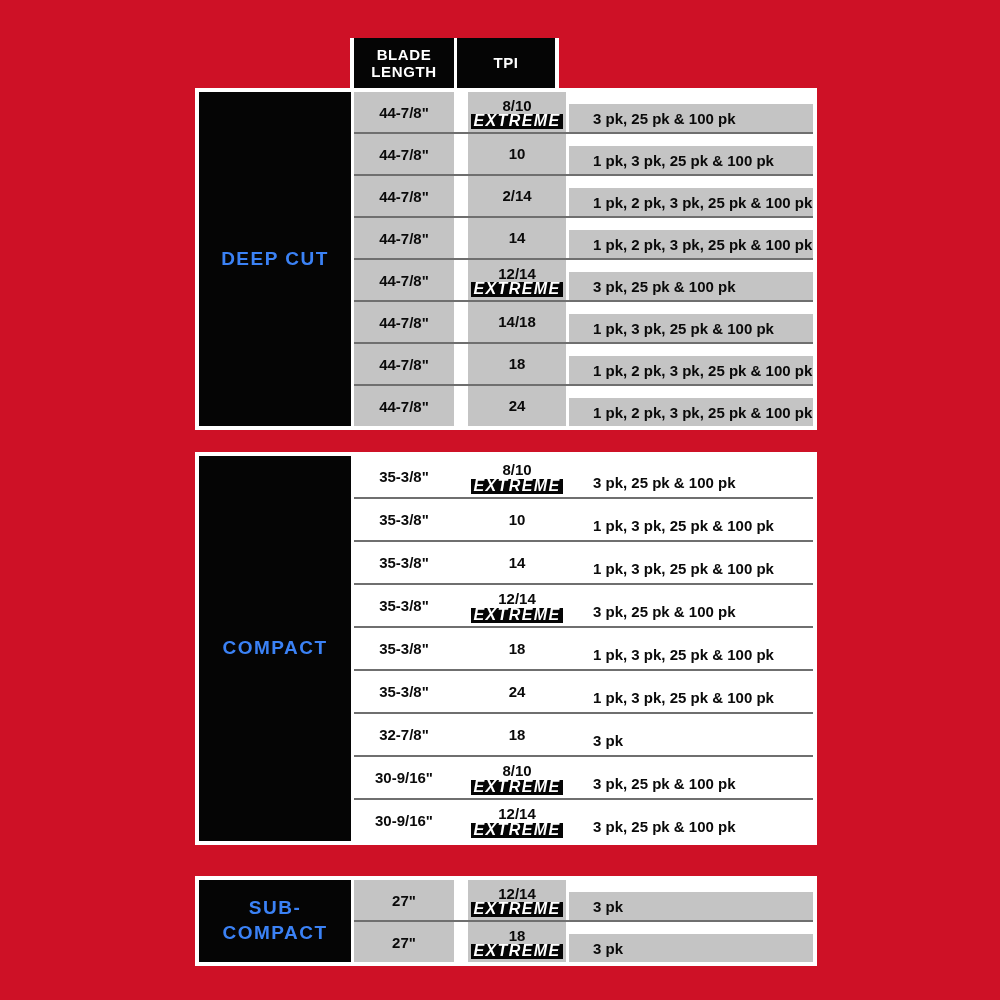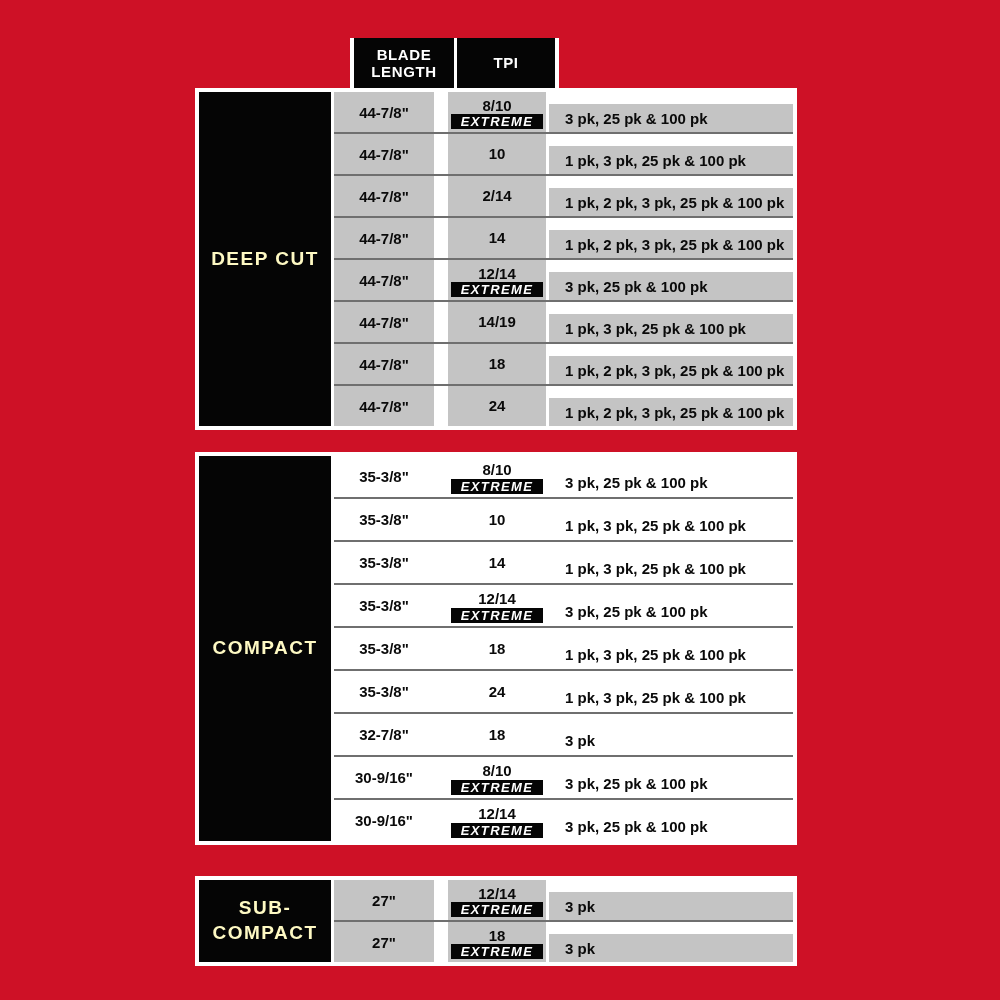--- a/index.html
+++ b/index.html
@@ -25,45 +25,45 @@
   .hcell.h-pack{width:244px;}
 
   .tbl{
     position:absolute;left:195px;background:#fff;padding:4px;
     display:flex;
   }
   .t1{top:88px;}
   .t2{top:452px;}
   .t3{top:876px;}
   .label{
-    width:132px;background:#050505;color:#fef9c3;
+    width:152px;background:#050505;color:#3b82f6;
     display:flex;flex-direction:column;align-items:center;justify-content:center;
     font-weight:bold;font-size:19px;letter-spacing:1.5px;
     text-align:center;line-height:1.3;
   }
   .rows{margin-left:3px;background:#fff;display:flex;flex-direction:column;}
   .row{display:flex;}
   .row + .row{border-top:2px solid #6F6F6F;}
   .t1 .row{height:40px;}
   .t2 .row{height:41px;}
   .t3 .row{height:40px;}
   .row.gray > .c{background:#C4C4C4;}
   .row.white > .c{background:#FFFFFF;}
   .c{
     display:flex;align-items:center;justify-content:center;
     font-weight:bold;font-size:15px;color:#0a0a0a;
   }
   .c.len{width:100px;}
   .c.tpi{width:98px;margin-left:14px;flex-direction:column;line-height:1.05;}
-  .c.pack{width:244px;margin-left:3px;justify-content:flex-start;padding-left:16px;box-sizing:border-box;margin-top:12px;}
+  .c.pack{width:244px;margin-left:3px;justify-content:flex-start;padding-left:24px;box-sizing:border-box;margin-top:12px;}
   .badge{
     background:#050505;color:#fff;
     width:92px;height:15px;margin-top:1px;margin-bottom:-3px;
     display:flex;align-items:center;justify-content:center;
-    font-style:italic;font-weight:bold;font-size:13px;letter-spacing:1.4px;
+    font-style:italic;font-weight:bold;font-size:16px;letter-spacing:1.4px;
     flex:none;z-index:2;
   }
 </style>
 </head>
 <body>
 
 <div class="thead">
   <div class="hcell h-len">BLADE
 LENGTH</div>
   <div class="hcell h-tpi">TPI</div>
@@ -107,21 +107,21 @@
       <div class="c len">44-7/8"</div>
       <div class="c tpi">
         <span>12/14</span>
         <span class="badge">EXTREME</span>
       </div>
       <div class="c pack">3 pk, 25 pk &amp; 100 pk</div>
     </div>
     <div class="row gray">
       <div class="c len">44-7/8"</div>
       <div class="c tpi">
-        <span>14/19</span>
+        <span>14/18</span>
       </div>
       <div class="c pack">1 pk, 3 pk, 25 pk &amp; 100 pk</div>
     </div>
     <div class="row gray">
       <div class="c len">44-7/8"</div>
       <div class="c tpi">
         <span>18</span>
       </div>
       <div class="c pack">1 pk, 2 pk, 3 pk, 25 pk &amp; 100 pk</div>
     </div>

